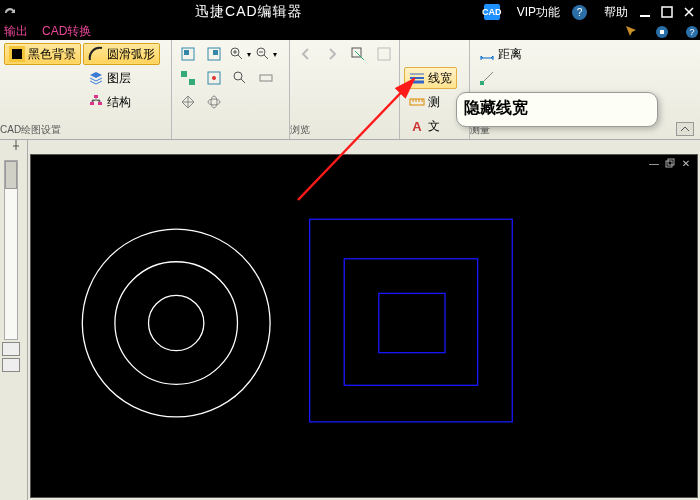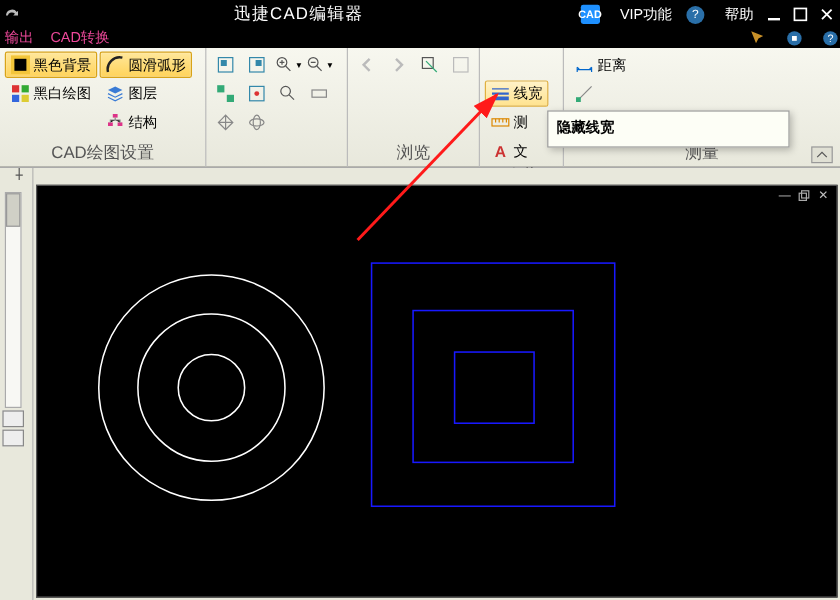--- a/index.html
+++ b/index.html
@@ -11,40 +11,40 @@
 .titlebar .cadicon { width: 16px; height: 16px; background: #1e90ff; border-radius: 2px; display: flex; align-items: center; justify-content: center; font-size: 9px; font-weight: bold; }
 .titlebar .help-circle { width: 15px; height: 15px; border-radius: 50%; background: #2a6fa8; display: flex; align-items: center; justify-content: center; font-size: 10px; }
 .titlebar .winbtn { width: 22px; height: 18px; display: flex; align-items: center; justify-content: center; color: #fff; cursor: pointer; }
 .menubar { height: 16px; background: #000; color: #ec4899; display: flex; align-items: flex-end; gap: 14px; padding-left: 4px; }
 .menubar .mnu { font-size: 12px; cursor: pointer; }
 .menubar .spacer { flex: 1; }
 .menubar .qicon { width: 16px; height: 16px; display: flex; align-items: center; justify-content: center; }
 .ribbon { background: linear-gradient(#f7f7ef, #e8e8dc); border-bottom: 1px solid #aaa; display: flex; height: 100px; position: relative; }
 .panel { border-right: 1px solid #bbb; display: flex; flex-direction: column; }
 .panel-body { flex: 1; padding: 3px 4px 0 4px; display: flex; gap: 2px; }
-.panel-label { text-align: center; font-size: 14px; color: #555; padding: 1px 0 2px 0; }
+.panel-label { font-size: 10px; color: #555; padding: 1px 0 2px 0; }
 .col { display: flex; flex-direction: column; gap: 2px; }
 .tb { display: flex; align-items: center; gap: 3px; height: 22px; padding: 1px 4px; cursor: pointer; border: 1px solid transparent; border-radius: 2px; }
 .tb.active { background: linear-gradient(#ffe79a,#ffd35a); border: 1px solid #d8a318; box-shadow: inset 0 0 1px #fff; }
 .tb.highlight { background: linear-gradient(#fff2c8,#ffe38f); border: 1px solid #e0b040; margin-top: 24px; }
 .tb.small { width: 24px; padding: 0; justify-content: center; }
 .tb .ico { width: 16px; height: 16px; display: flex; align-items: center; justify-content: center; }
 .row { display: flex; gap: 2px; }
 .viewport-wrap { position: relative; height: 360px; background: #e2e2d8; display: flex; }
 .side-rail { width: 28px; background: #e8e8dc; border-right: 1px solid #aaa; display: flex; flex-direction: column; }
 .pin { height: 16px; display: flex; justify-content: flex-end; padding-right: 6px; }
 .rail-track { width: 14px; flex: 0 0 180px; margin: 4px 0 0 4px; background: #f8f8f4; border: 1px solid #aaa; position: relative; }
 .rail-thumb { position: absolute; top: 0; left: 0; right: 0; height: 28px; background: #d0d0c6; border: 1px solid #999; }
 .rail-btn { width: 18px; height: 14px; background: #eee; border: 1px solid #888; margin: 2px 0 0 2px; }
 .canvas-area { flex: 1; position: relative; background: #e8e8dc; padding: 14px 2px 2px 2px; }
 .collapse-btn { position: absolute; top: -18px; right: 6px; width: 18px; height: 14px; background: #e0e0d4; border: 1px solid #999; display: flex; align-items: center; justify-content: center; }
 .canvas { width: 100%; height: 100%; background: #000; position: relative; border: 1px solid #555; }
 .mini-ctrls { position: absolute; top: 2px; right: 4px; display: flex; gap: 2px; }
 .mini-ctrls div { width: 14px; height: 12px; color: #c0c0c0; font-size: 10px; display: flex; align-items: center; justify-content: center; cursor: pointer; }
-.tooltip { position: absolute; top: 92px; left: 456px; width: 202px; background: #fdfef6; border: 1px solid #999; border-radius: 0; box-shadow: 2px 2px 6px rgba(0,0,0,.25); padding: 5px 7px; z-index: 30; font-size: 12px; }
+.tooltip { position: absolute; top: 92px; left: 456px; width: 202px; background: #fdfef6; border: 1px solid #999; border-radius: 10px; box-shadow: 2px 2px 6px rgba(0,0,0,.25); padding: 5px 7px; z-index: 30; font-size: 16px; }
 .tooltip .tt-title { font-weight: bold; margin-bottom: 2px; }
 .arrow { position: absolute; z-index: 20; pointer-events: none; }
 svg { display: block; }
 </style>
 </head>
 <body>
 
 <div class="titlebar">
   <div class="redo">
     <svg width="16" height="16" viewBox="0 0 16 16">
@@ -106,31 +106,20 @@
     <div class="panel-body">
       <div class="col">
         <div class="tb active">
           <span class="ico">
               <svg width="16" height="16">
                 <rect width="16" height="16" fill="#f3c53a"></rect>
                 <rect x="3" y="3" width="10" height="10" fill="#000"></rect>
               </svg>
             </span>
           <span>黑色背景</span>
-        </div>
-        <div class="tb">
-          <span class="ico">
-              <svg width="16" height="16">
-                <rect x="1" y="1" width="6" height="6" fill="#d33"></rect>
-                <rect x="9" y="1" width="6" height="6" fill="#3a3"></rect>
-                <rect x="1" y="9" width="6" height="6" fill="#36d"></rect>
-                <rect x="9" y="9" width="6" height="6" fill="#dc3"></rect>
-              </svg>
-            </span>
-          <span>黑白绘图</span>
         </div>
       </div>
       <div class="col">
         <div class="tb active">
           <span class="ico">
               <svg width="16" height="16">
                 <path d="M2 14A10 10 0 0114 2" stroke="#222" fill="none" stroke-width="2"></path>
               </svg>
             </span>
           <span>圆滑弧形</span>

